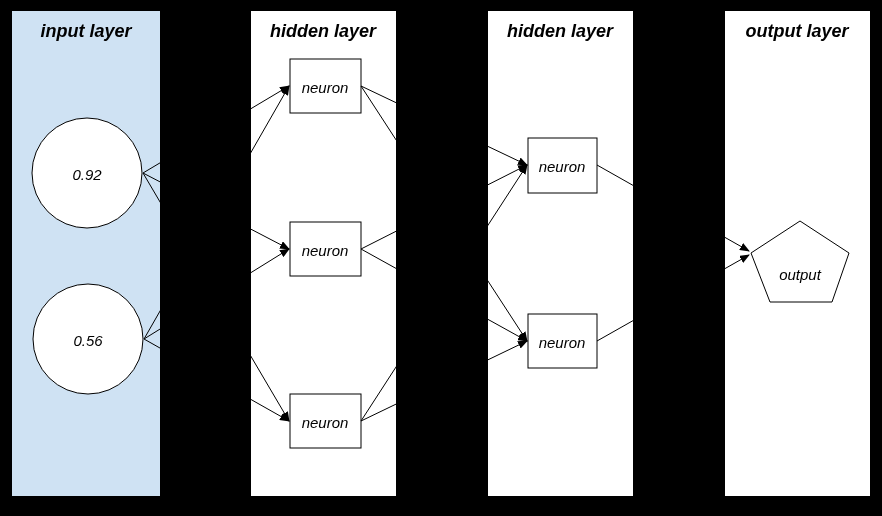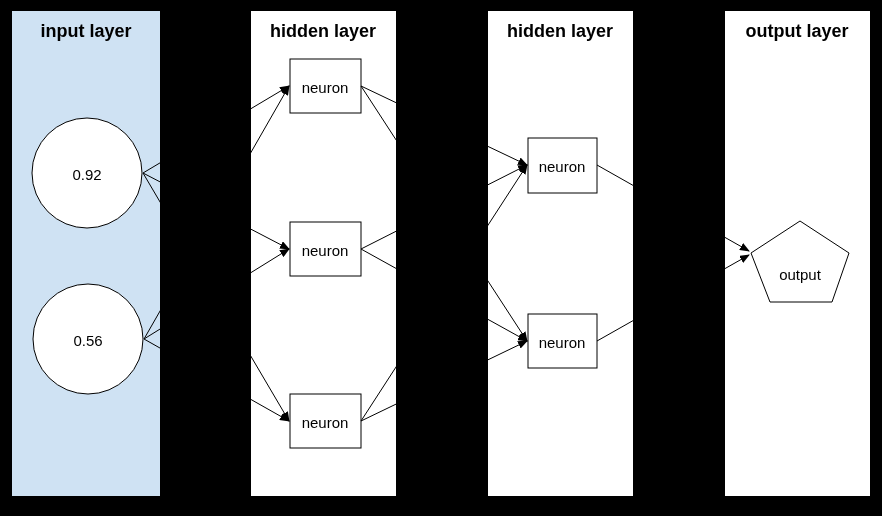--- a/index.html
+++ b/index.html
@@ -6,20 +6,21 @@
     margin: 0;
     padding: 0;
     background: #000000;
   }
   .stage {
     position: relative;
     width: 882px;
     height: 516px;
     background: #000000;
     overflow: hidden;
+    font-style: italic;
   }
   svg text {
     font-family: "Liberation Sans", sans-serif;
     fill: #000000;
   }
   .layer-title {
     font-size: 18px;
     font-weight: 700;
   }
   .node-label {

